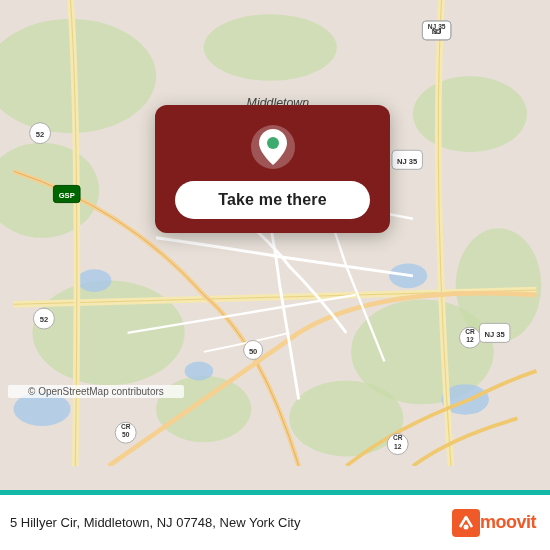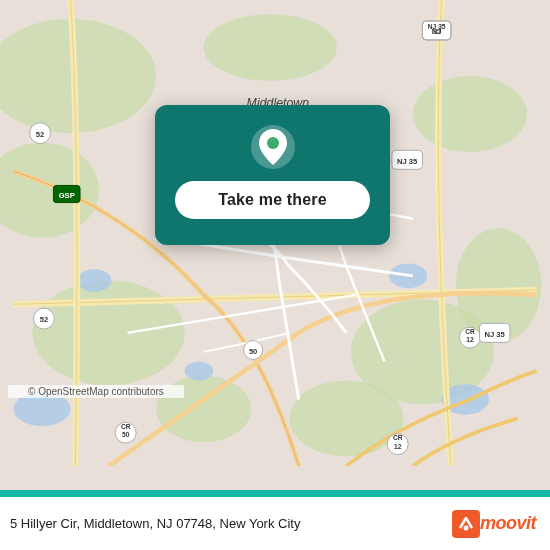--- a/index.html
+++ b/index.html
@@ -27,26 +27,26 @@
       position: absolute;
       top: 0; left: 0;
     }
 
     
     .popup-card {
       position: absolute;
       top: 105px;
       left: 155px;
       width: 235px;
-      background: #0f766e;
+      background: #7f1d1d;
       border-radius: 12px;
       display: flex;
       flex-direction: column;
       align-items: center;
-      padding: 18px 20px 26px 20px;
+      padding: 18px 20px 14px 20px;
       box-shadow: 0 4px 18px rgba(0,0,0,0.28);
     }
 
     .popup-pin {
       width: 48px;
       height: 48px;
       margin-bottom: 10px;
       display: flex;
       align-items: center;
       justify-content: center;
@@ -76,33 +76,32 @@
       position: absolute;
       bottom: 0;
       left: 0;
       width: 550px;
       height: 60px;
       background: white;
       display: flex;
       align-items: center;
       justify-content: space-between;
       padding: 0 14px 0 10px;
-      border-top: 7px solid #14b8a6;
+      border-top: 5px solid #14b8a6;
     }
 
     .bottom-address {
       font-size: 13px;
       color: #222;
       flex: 1;
     }
 
     .moovit-logo {
       display: flex;
       align-items: center;
-      font-style: italic;
     }
 
     .moovit-logo-icon {
       width: 28px;
       height: 28px;
       background: #f05a28;
       border-radius: 4px;
       display: flex;
       align-items: center;
       justify-content: center;

